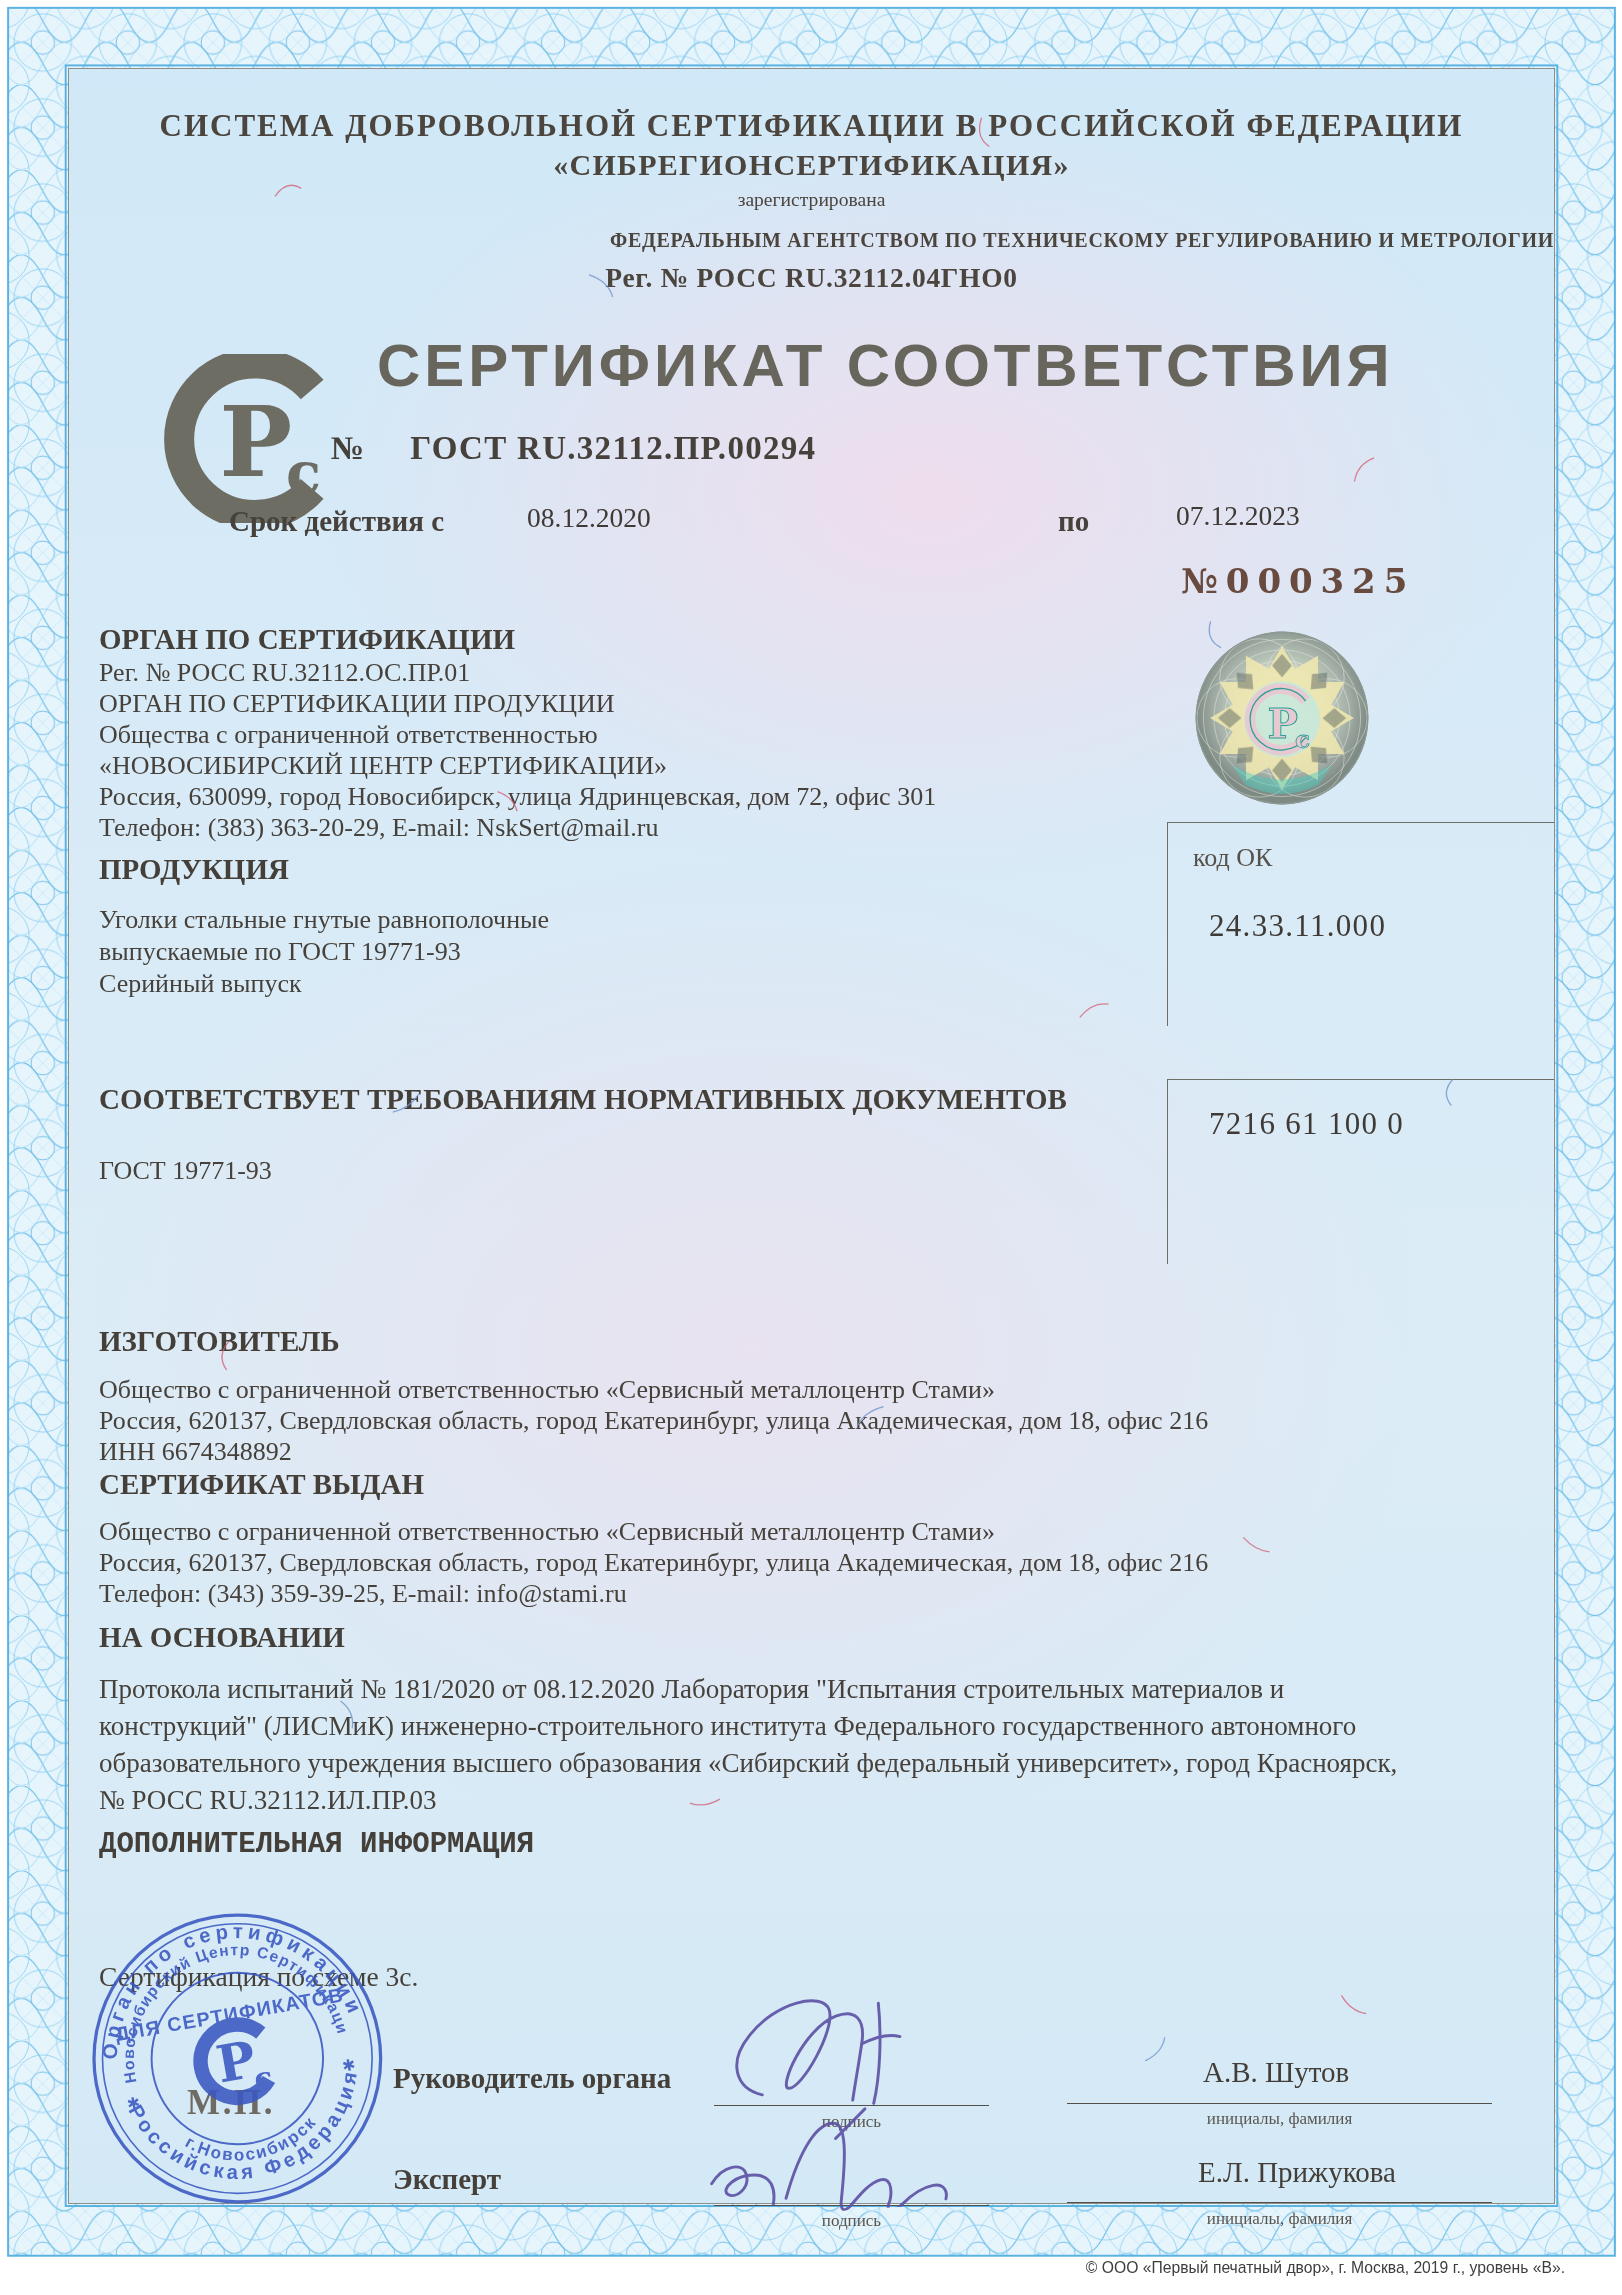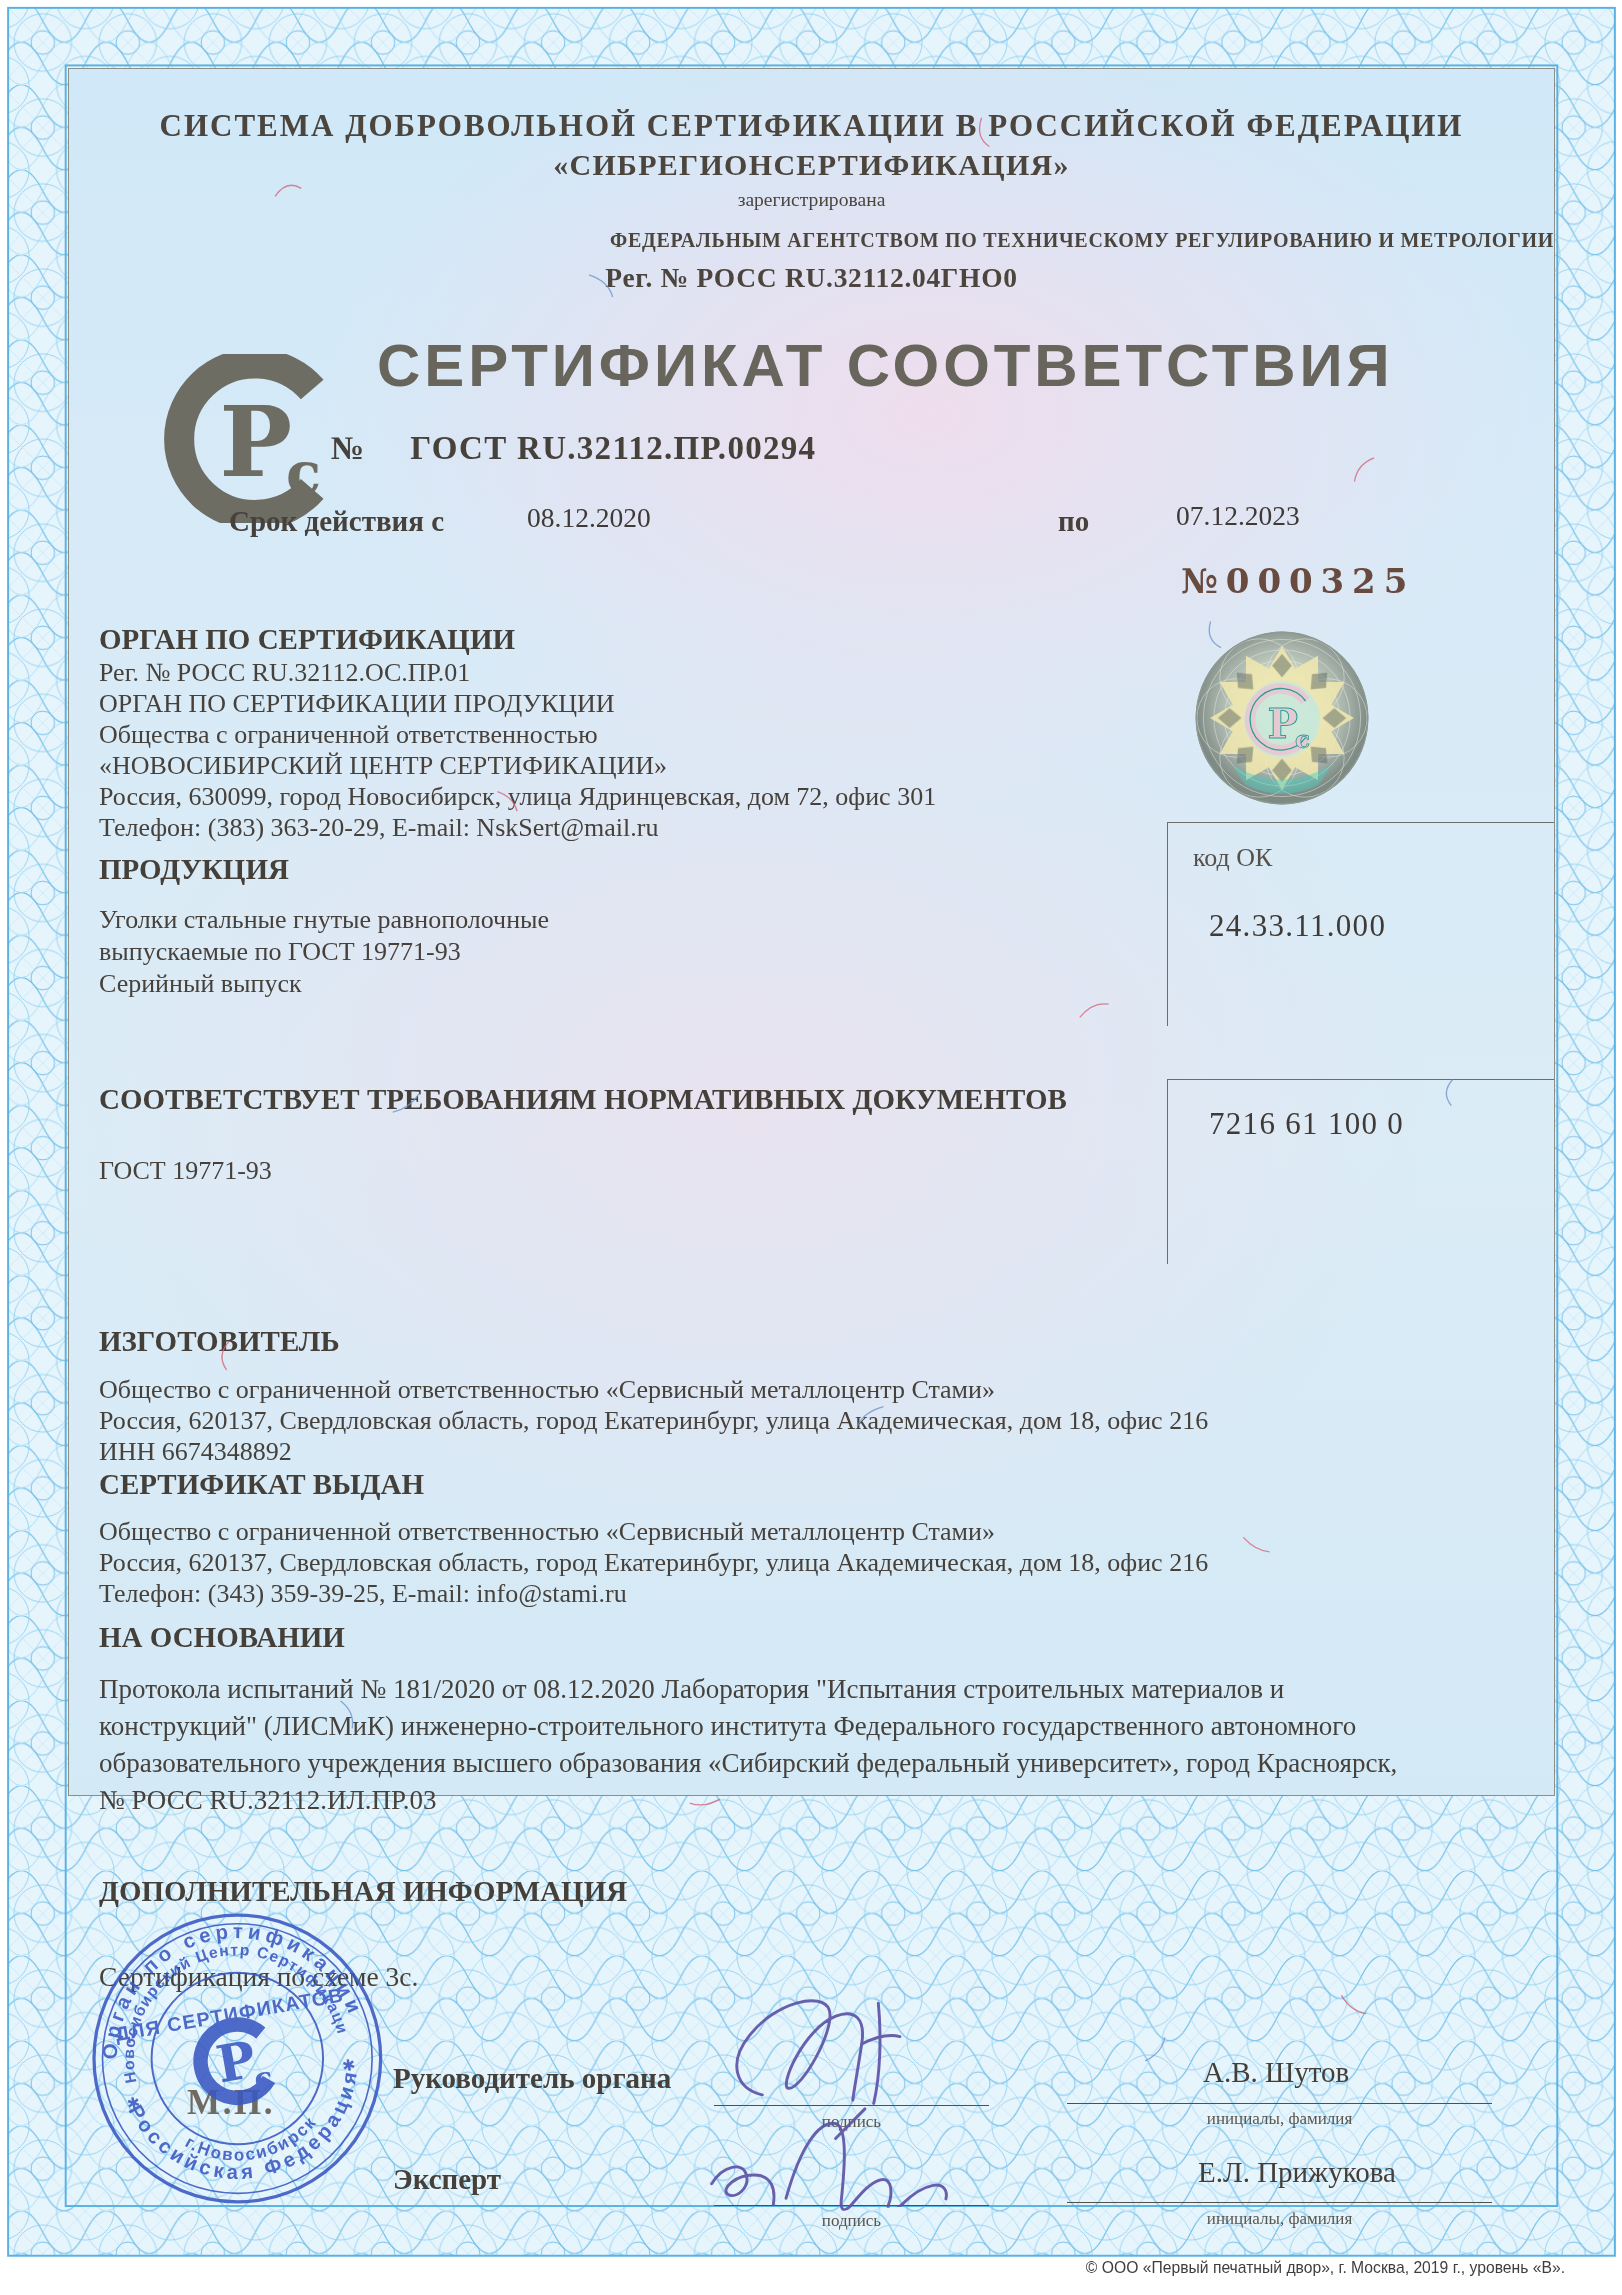--- a/index.html
+++ b/index.html
@@ -2,21 +2,21 @@
 <html style="font-size:10.5px"><head>
 <meta charset="utf-8">
 <style>
   html,body{margin:0;padding:0;background:#ffffff;}
   #paper{
     position:relative;width:1623px;height:2295px;overflow:hidden;background:#ffffff;
     font-family:"Liberation Serif","DejaVu Serif",serif;color:#46413b;
   }
   .border-svg{position:absolute;left:0;top:0;z-index:0;}
   .inner{
-    position:absolute;left:68px;top:68px;width:1487px;height:1728px;z-index:1;
+    position:absolute;left:68px;top:68px;width:1487px;height:2136px;z-index:1;
     border:1.3px solid #8e8e88;box-sizing:border-box;
     background:
       radial-gradient(ellipse 982px 622px at 58% 20%, rgba(243,219,235,0.85), rgba(243,219,235,0) 62%),
       radial-gradient(ellipse 1047px 753px at 46% 60%, rgba(240,221,236,0.65), rgba(240,221,236,0) 65%),
       linear-gradient(180deg,#d0e8f7 0%,#d7eaf7 28%,#dbecf6 62%,#d4e9f6 100%);
   }
   .abs{position:absolute;}
   .hdr{text-align:center;color:#4b453e;}
   .hdr-b{font-weight:bold;font-size:31px;letter-spacing:2px;line-height:37px;}
   .hdr-b2{font-weight:bold;font-size:30px;letter-spacing:1.3px;line-height:35px;margin-top:2.6px;}
@@ -185,21 +185,21 @@
     <div class="abs h" style="left:30px;top:1399px;">СЕРТИФИКАТ ВЫДАН</div>
     <div class="abs" style="left:30px;top:1447px;">
       <div class="line">Общество с ограниченной ответственностью «Сервисный металлоцентр Стами»</div>
       <div class="line">Россия, 620137, Свердловская область, город Екатеринбург, улица Академическая, дом 18, офис 216</div>
       <div class="line">Телефон: (343) 359-39-25, E-mail: info@stami.ru</div>
     </div>
 
     <div class="abs h" style="left:30px;top:1552px;">НА ОСНОВАНИИ</div>
     <div class="abs para" style="left:30px;top:1602px;width:1302px;">Протокола испытаний № 181/2020 от 08.12.2020 Лаборатория "Испытания строительных материалов и конструкций" (ЛИСМиК) инженерно-строительного института Федерального государственного автономного образовательного учреждения высшего образования «Сибирский федеральный университет», город Красноярск, № РОСС RU.32112.ИЛ.ПР.03</div>
 
-    <div class="abs h" style="left:30px;top:1806px;z-index:2;">ДОПОЛНИТЕЛЬНАЯ ИНФОРМАЦИЯ</div>
+    <div class="abs h" style="left:30px;top:1759px;z-index:2;font-family:Liberation Mono, monospace;">ДОПОЛНИТЕЛЬНАЯ ИНФОРМАЦИЯ</div>
     <div class="abs" style="left:30px;top:1892px;font-size:27.5px;z-index:2;">Сертификация по схеме 3с.</div>
 
     <div class="abs mp" style="left:118px;top:2014px;z-index:2;">М.П.</div>
 
     <div class="abs stamp-wrap" style="left:18.3px;top:1839px;z-index:3;">
       <svg width="301" height="301" viewBox="-230 -230 460 460" xmlns:xlink="http://www.w3.org/1999/xlink">
         <defs>
           <path id="sArcTopOuter" d="M -184,0 A 184,184 0 0 1 184,0"></path>
           <path id="sArcBotOuter" d="M -184,0 A 184,184 0 0 0 184,0"></path>
           <path id="sArcTopMid" d="M -158,0 A 158,158 0 0 1 158,0"></path>

